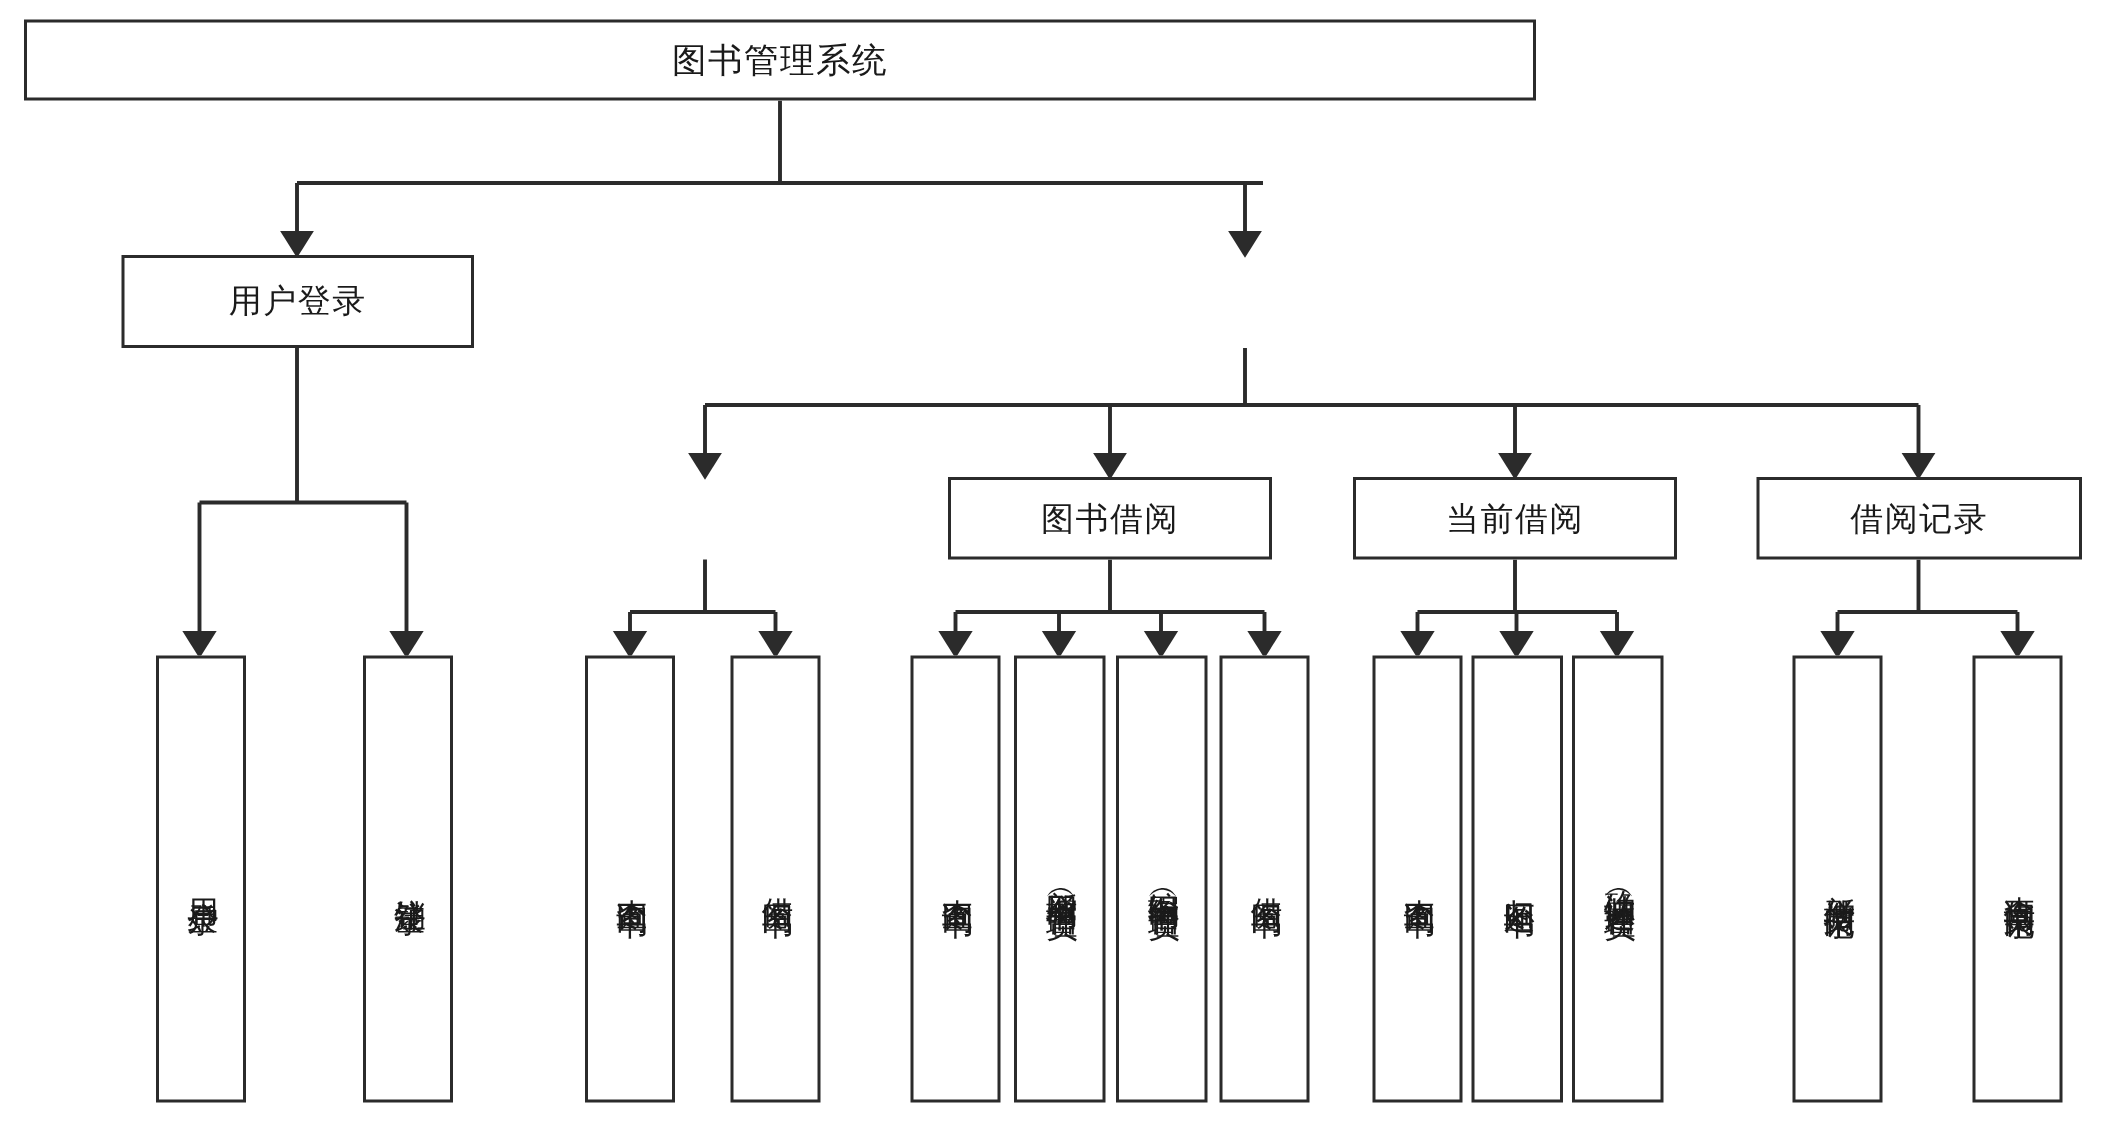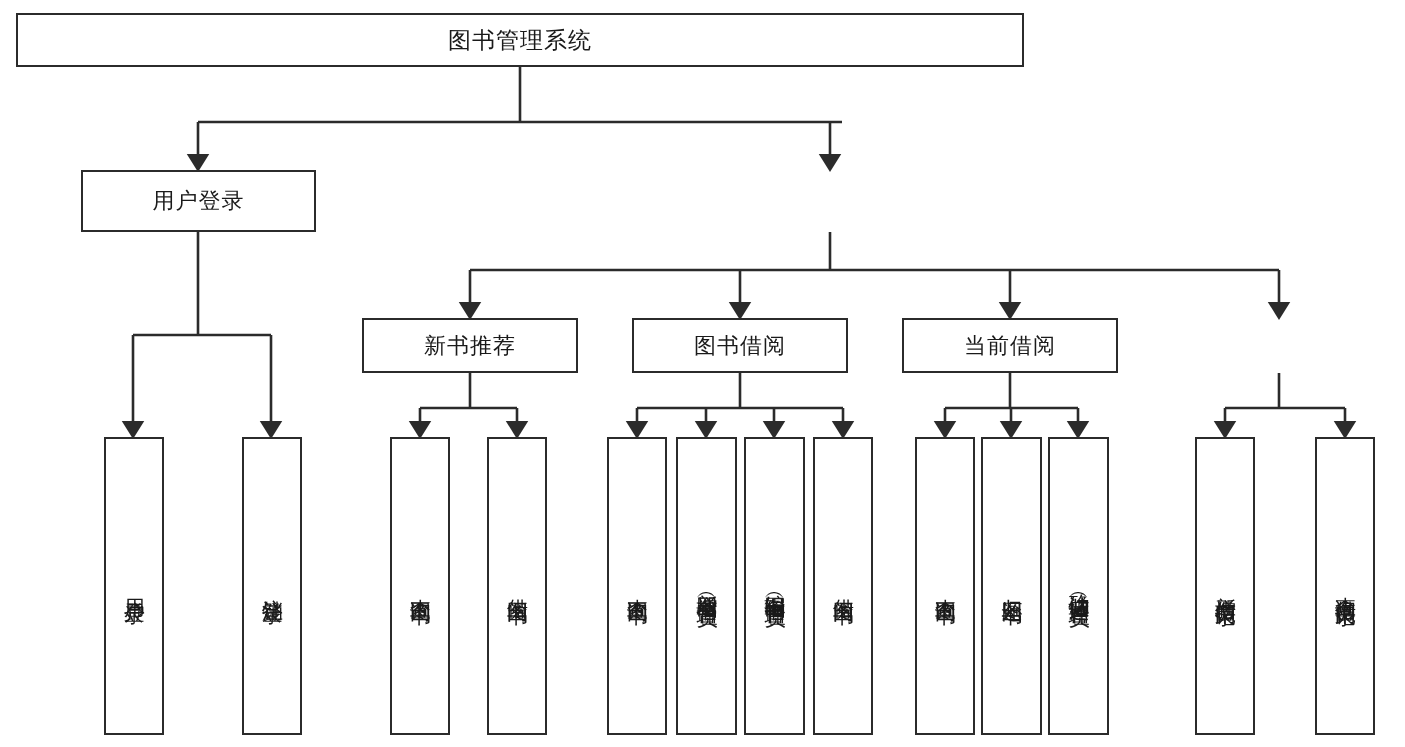--- a/index.html
+++ b/index.html
@@ -105,28 +105,28 @@
   </svg>
 
   <div class="node h-node root" style="left:16px;top:13px;width:1008px;height:54px;">
     <span>图书管理系统</span>
   </div>
 
   <div class="node h-node" style="left:81px;top:170px;width:235px;height:62px;">
     <span>用户登录</span>
   </div>
 
-  <div class="node h-node" style="left:362px;top:318px;width:216px;height:55px;">
-    <span>新书推荐</span>
-  </div>
   <div class="node h-node" style="left:902px;top:318px;width:216px;height:55px;">
     <span>当前借阅</span>
   </div>
   <div class="node h-node" style="left:632px;top:318px;width:216px;height:55px;">
     <span>图书借阅</span>
+  </div>
+  <div class="node h-node" style="left:1171px;top:318px;width:217px;height:55px;">
+    <span>借阅记录</span>
   </div>
 
   <div class="node leaf" style="left:104px;top:437px;width:60px;height:298px;">
     <span class="leaf-label">用户登录</span>
   </div>
   <div class="node leaf" style="left:242px;top:437px;width:60px;height:298px;">
     <span class="leaf-label">注销登录</span>
   </div>
 
   <div class="node leaf" style="left:390px;top:437px;width:60px;height:298px;">

